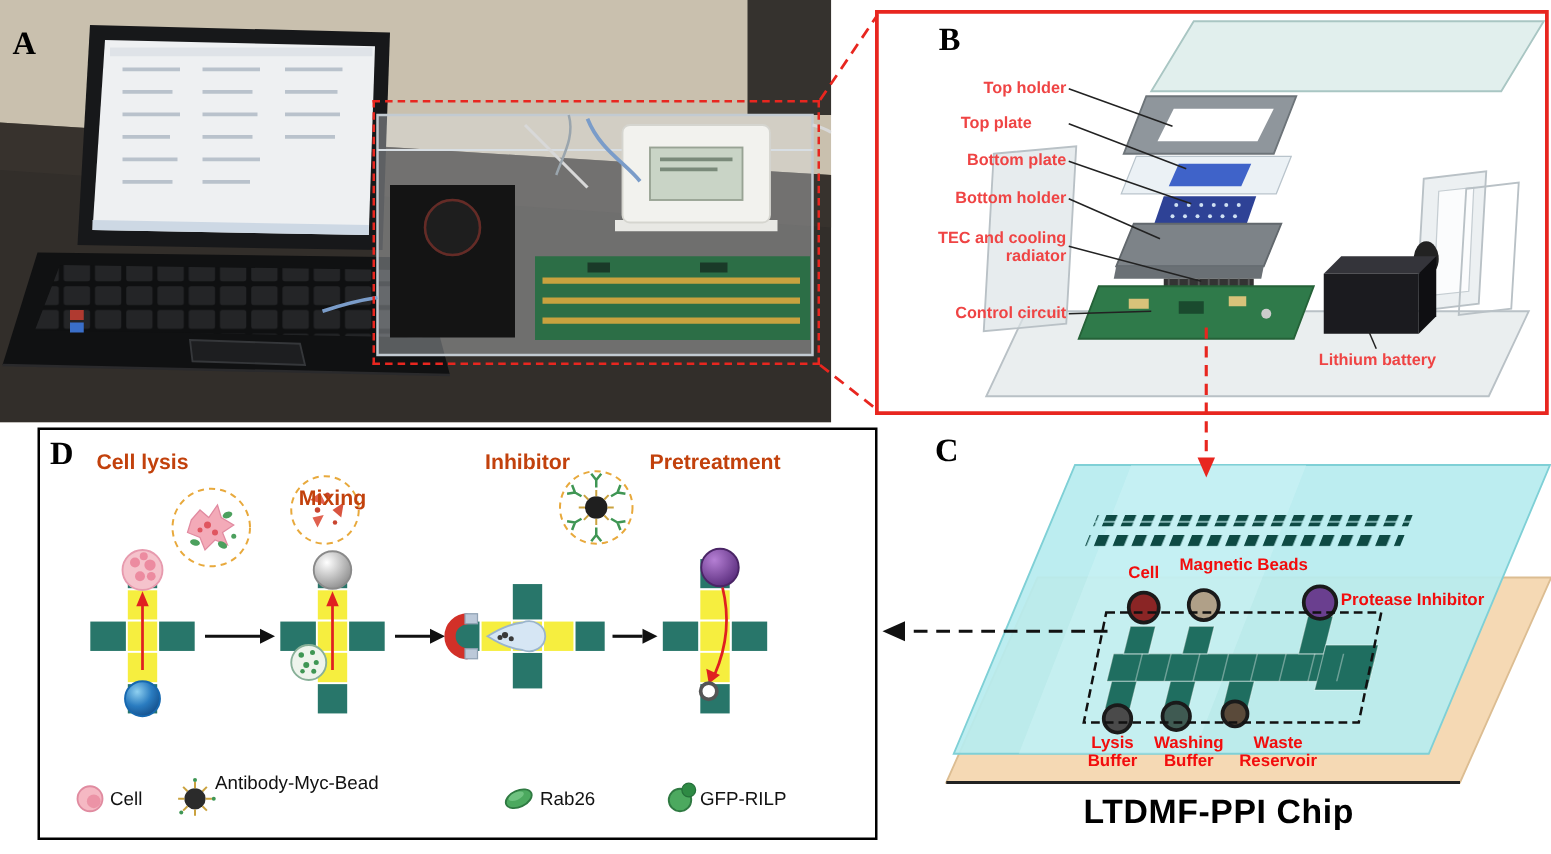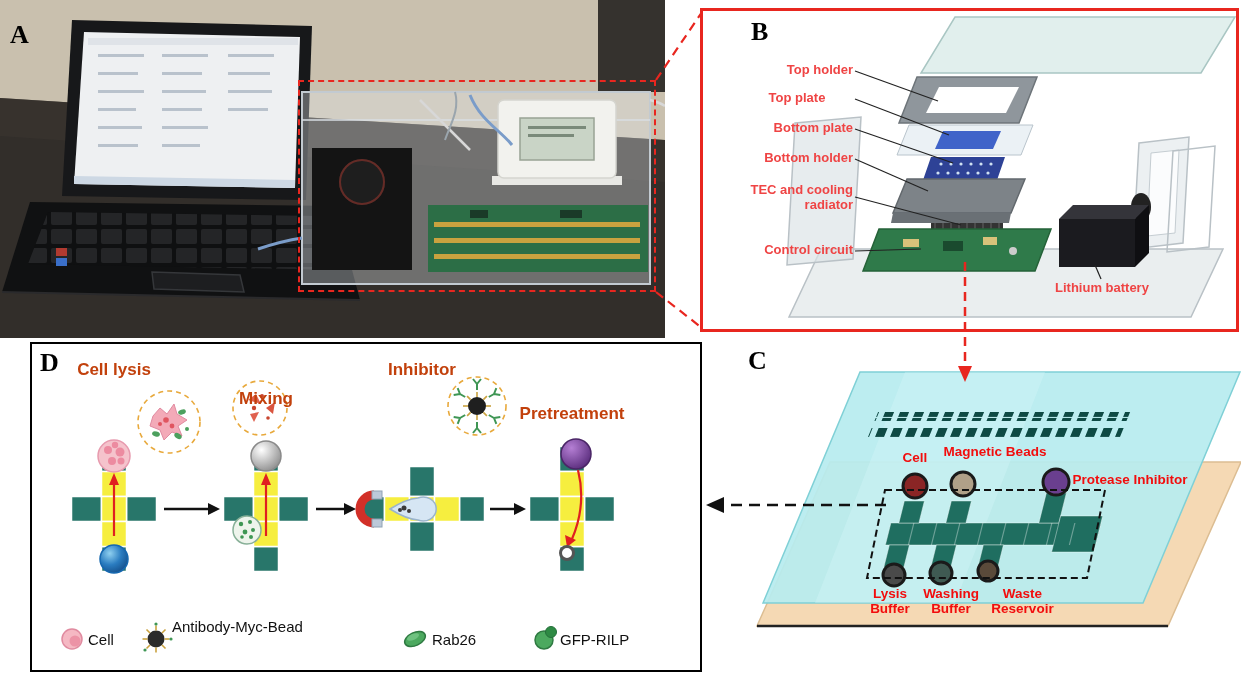--- a/index.html
+++ b/index.html
@@ -215,20 +215,21 @@
     <circle cx="283" cy="233" r="10" fill="#5a4a3a" stroke="#1a1a1a" stroke-width="3"></circle>
     <polygon points="180,152 400,152 382,240 162,240" fill="none" stroke="#111" stroke-width="2" stroke-dasharray="7 4"></polygon>
   </svg>
   <span class="abs panel-letter txt" style="left:748px;top:348px;">C</span>
   <span class="abs red-label txt" style="left:885px;top:450px;width:60px;">Cell</span>
   <span class="abs red-label txt" style="left:930px;top:444px;width:130px;">Magnetic Beads</span>
   <span class="abs red-label txt" style="left:1055px;top:472px;width:150px;">Protease Inhibitor</span>
   <span class="abs red-label txt" style="left:855px;top:586px;width:70px;">Lysis Buffer</span>
   <span class="abs red-label txt" style="left:915px;top:586px;width:72px;">Washing Buffer</span>
   <span class="abs red-label txt" style="left:980px;top:586px;width:85px;">Waste Reservoir</span>
+  <span class="abs chip-title txt" style="left:850px;top:634px;width:250px;">LTDMF-PPI Chip</span>
 
   <div class="abs panel-d" style="left:30px;top:342px;width:672px;height:330px;">
     <svg width="667" height="325" viewBox="0 0 667 325">
       <defs>
         <radialGradient id="gBlue" cx="35%" cy="30%" r="75%">
           <stop offset="0%" stop-color="#8fd0f0"></stop>
             <stop offset="55%" stop-color="#2a7cc0"></stop>
             <stop offset="100%" stop-color="#15508c"></stop>
         </radialGradient>
         <radialGradient id="gGray" cx="35%" cy="30%" r="75%">
@@ -399,21 +400,21 @@
       </g>
       <g>
         <circle cx="512" cy="296" r="9" fill="#4ca95f" stroke="#2f7a42" stroke-width="1.5"></circle>
         <circle cx="519" cy="288" r="5.5" fill="#2e8a44" stroke="#24703a" stroke-width="1"></circle>
       </g>
     </svg>
     <span class="abs panel-letter txt" style="left:8px;top:6px;">D</span>
     <span class="abs step-heading txt" style="left:22px;top:16px;width:120px;">Cell lysis</span>
     <span class="abs step-heading txt" style="left:174px;top:16px;width:120px;margin-top:29px;">Mixing</span>
     <span class="abs step-heading txt" style="left:330px;top:16px;width:120px;">Inhibitor</span>
-    <span class="abs step-heading txt" style="left:480px;top:16px;width:120px;margin-top:44px;">Pretreatment</span>
+    <span class="abs step-heading txt" style="left:480px;top:16px;width:120px;">Pretreatment</span>
     <span class="abs legend-label txt" style="left:56px;top:287px;">Cell</span>
     <span class="abs legend-label txt" style="left:140px;top:274px;">Antibody-Myc-Bead</span>
     <span class="abs legend-label txt" style="left:400px;top:287px;">Rab26</span>
     <span class="abs legend-label txt" style="left:528px;top:287px;">GFP-RILP</span>
   </div>
 
   <svg class="abs overlay" style="left:0;top:0;" width="1241" height="683" viewBox="0 0 1241 683">
     <line x1="656" y1="80" x2="702" y2="12" stroke="#e8261f" stroke-width="2.2" stroke-dasharray="9 6"></line>
     <line x1="656" y1="292" x2="702" y2="328" stroke="#e8261f" stroke-width="2.2" stroke-dasharray="9 6"></line>
     <line x1="965" y1="262" x2="965" y2="368" stroke="#e8261f" stroke-width="2.5" stroke-dasharray="9 6"></line>

